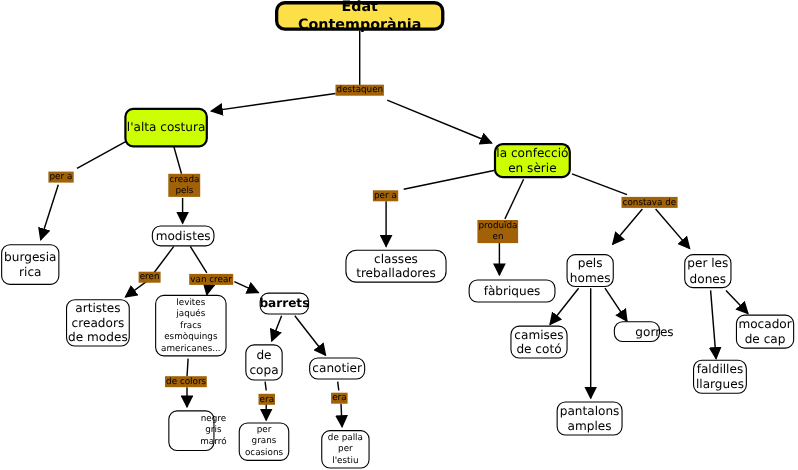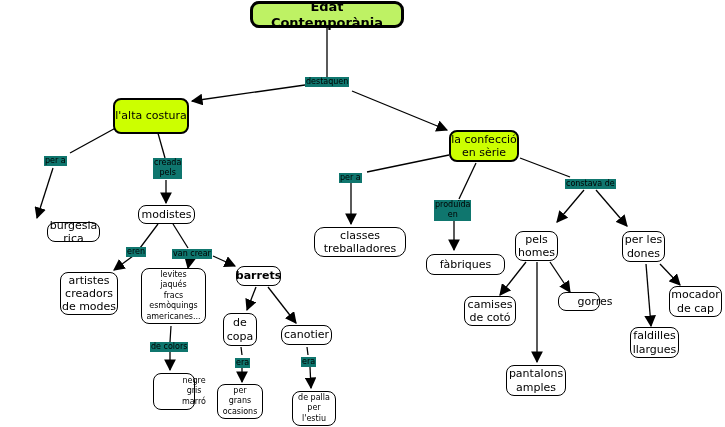--- a/index.html
+++ b/index.html
@@ -1,22 +1,22 @@
 <!DOCTYPE html>
 <html><head>
 <meta charset="utf-8">
 <style>
   html,body{margin:0;padding:0;background:#fff;}
   body{width:725px;height:427px;position:relative;overflow:hidden;font-family:"DejaVu Sans",sans-serif;}
   svg#edges{position:absolute;left:0;top:0;}
   .node{position:absolute;border:1.3px solid #000;border-radius:8px;background:#fff;color:#000;text-align:center;box-sizing:border-box;display:flex;align-items:center;justify-content:center;white-space:pre-line;line-height:1.2;font-size:11px;}
   .node.hl{background:#ccff00;border-width:2px;}
-  .node.root{background:#bef264;border:3px solid #000;border-radius:9px;font-weight:bold;font-size:13px;}
+  .node.root{background:#fde047;border:3px solid #000;border-radius:9px;font-weight:bold;font-size:13px;}
   .node.small{font-size:8px;line-height:1.3;}
-  .link{position:absolute;background:#0f766e;color:#000;font-size:8px;text-align:center;white-space:pre-line;line-height:1.3;padding:0 1px;}
+  .link{position:absolute;background:#a16207;color:#000;font-size:8px;text-align:center;white-space:pre-line;line-height:1.3;padding:0 1px;}
 </style>
 </head>
 <body>
 
 <svg id="edges" width="725" height="427">
   <defs>
     <marker id="arr" viewBox="0 0 10 10" refX="9" refY="5" markerWidth="9" markerHeight="9" orient="auto">
       <path d="M0,0 L10,5 L0,10 z" fill="#000"></path>
     </marker>
   </defs>
@@ -53,21 +53,21 @@
     <line x1="550" y1="262" x2="570" y2="292" marker-end="url(#arr)"></line>
     <line x1="646" y1="264" x2="651" y2="326" marker-end="url(#arr)"></line>
     <line x1="660" y1="264" x2="680" y2="285" marker-end="url(#arr)"></line>
   </g>
 </svg>
 
 <div class="node root" style="left:250px;top:1px;width:154px;height:27px;">Edat Contemporània</div>
 <div class="node hl" style="left:113px;top:98px;width:76px;height:36px;">l'alta costura</div>
 <div class="node hl" style="left:449px;top:130px;width:70px;height:32px;">la confecció
 en sèrie</div>
-<div class="node" style="left:1px;top:222px;width:53px;height:20px;margin-left:46px;">burgesia
+<div class="node" style="left:1px;top:222px;width:53px;height:37px;">burgesia
 rica</div>
 <div class="node" style="left:138px;top:205px;width:57px;height:19px;">modistes</div>
 <div class="node" style="left:60px;top:272px;width:58px;height:43px;">artistes
 creadors
 de modes</div>
 <div class="node small" style="left:141px;top:268px;width:65px;height:56px;">levites
 jaqués
 fracs
 esmòquings
 americanes...</div>

